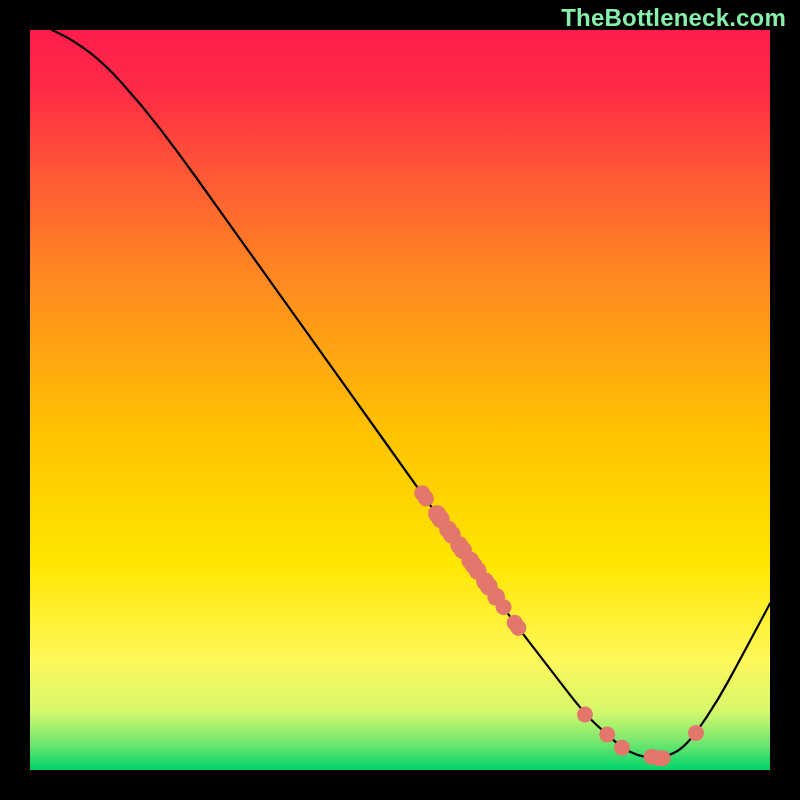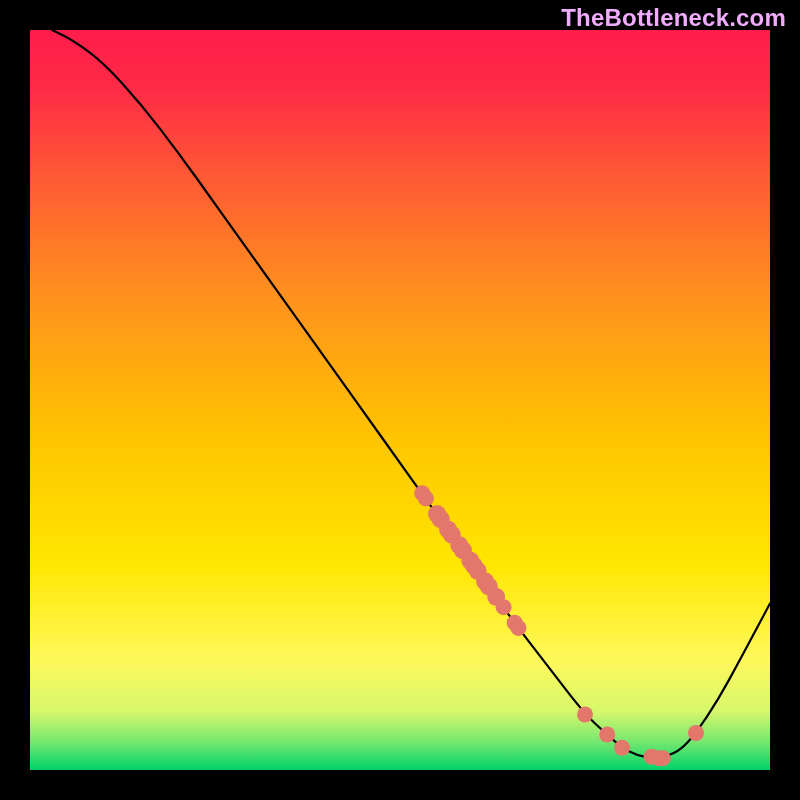--- a/index.html
+++ b/index.html
@@ -14,21 +14,21 @@
   .outer {
     position: relative;
     width: 800px;
     height: 800px;
     background: #000;
   }
   .watermark {
     position: absolute;
     top: 4px;
     right: 14px;
-    color: #f0abfc;
+    color: #86efac;
     font-size: 24px;
     font-weight: 600;
     letter-spacing: 0.2px;
     z-index: 10;
   }
   .plot-frame {
     position: absolute;
     left: 30px;
     top: 30px;
     width: 740px;

